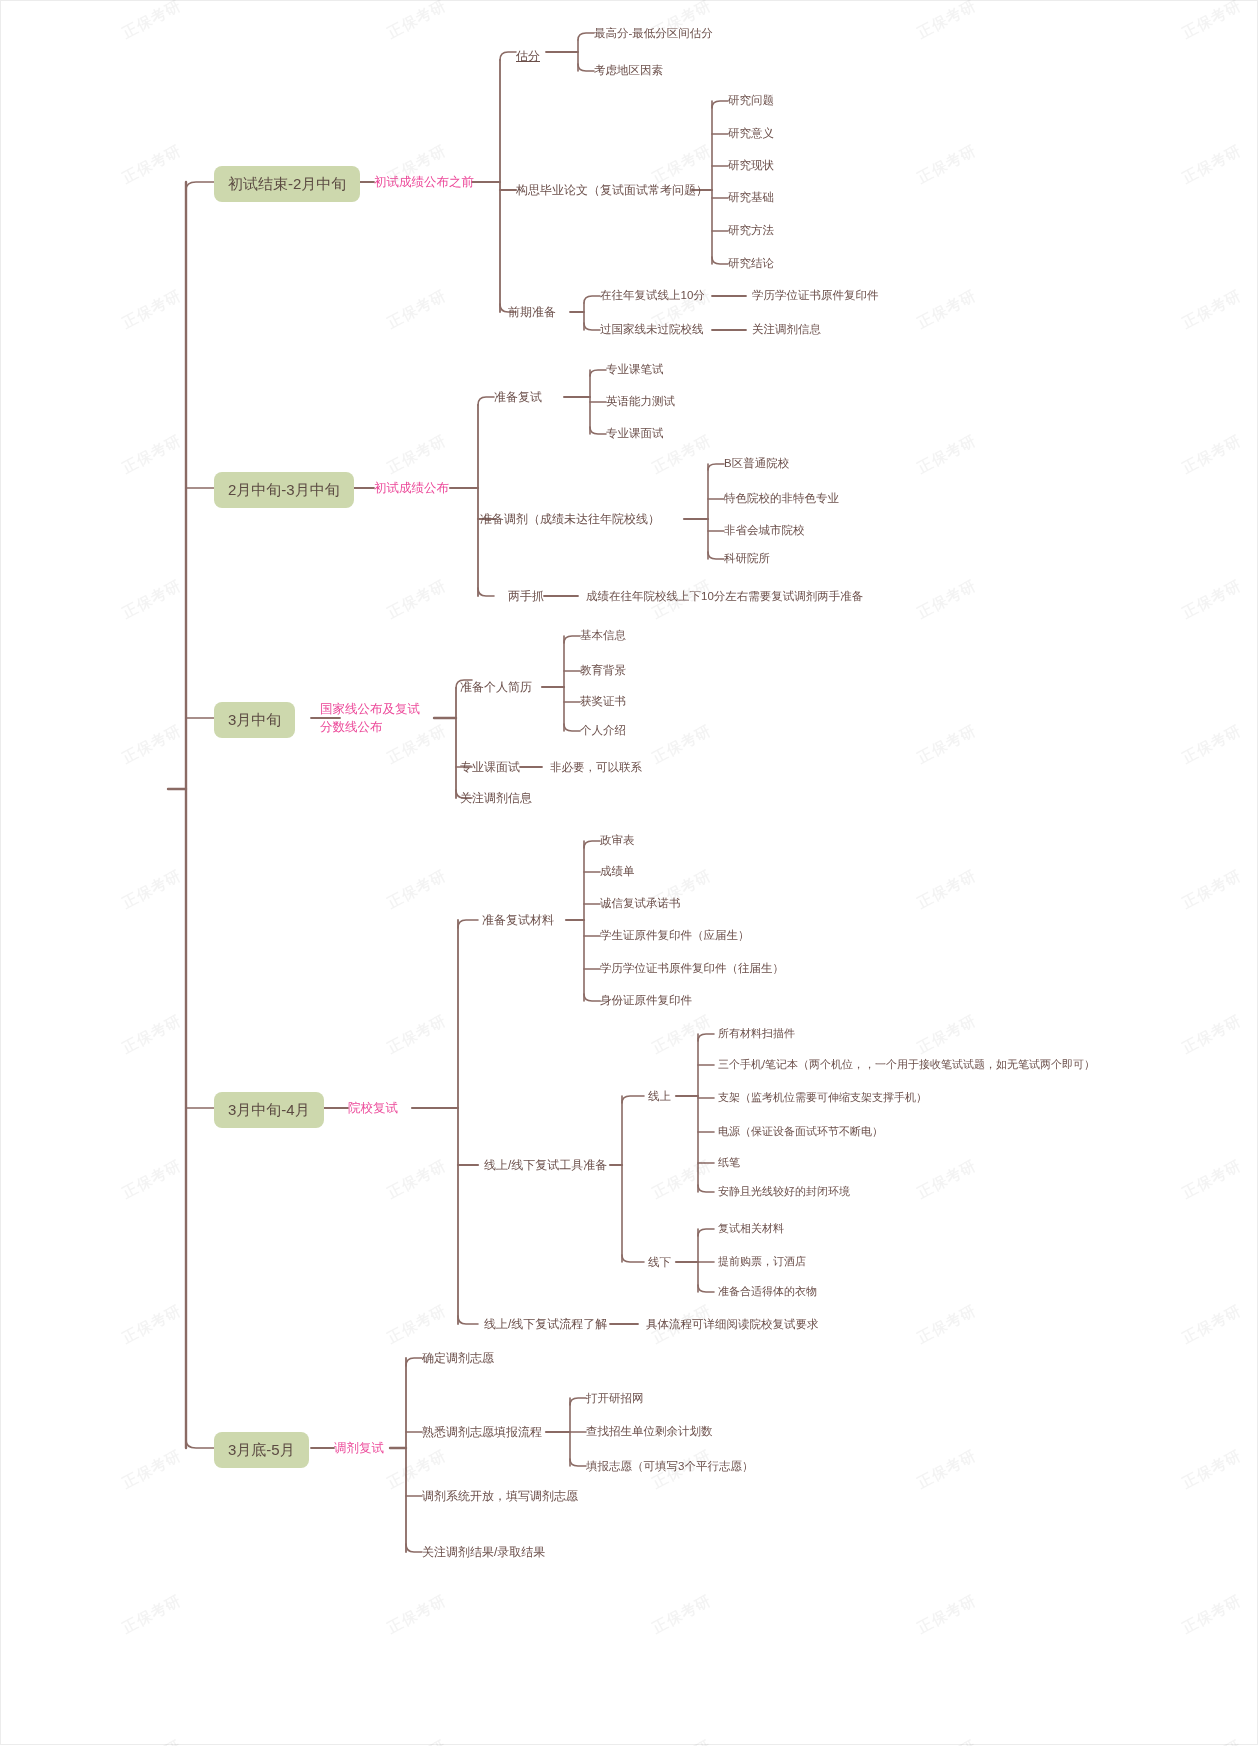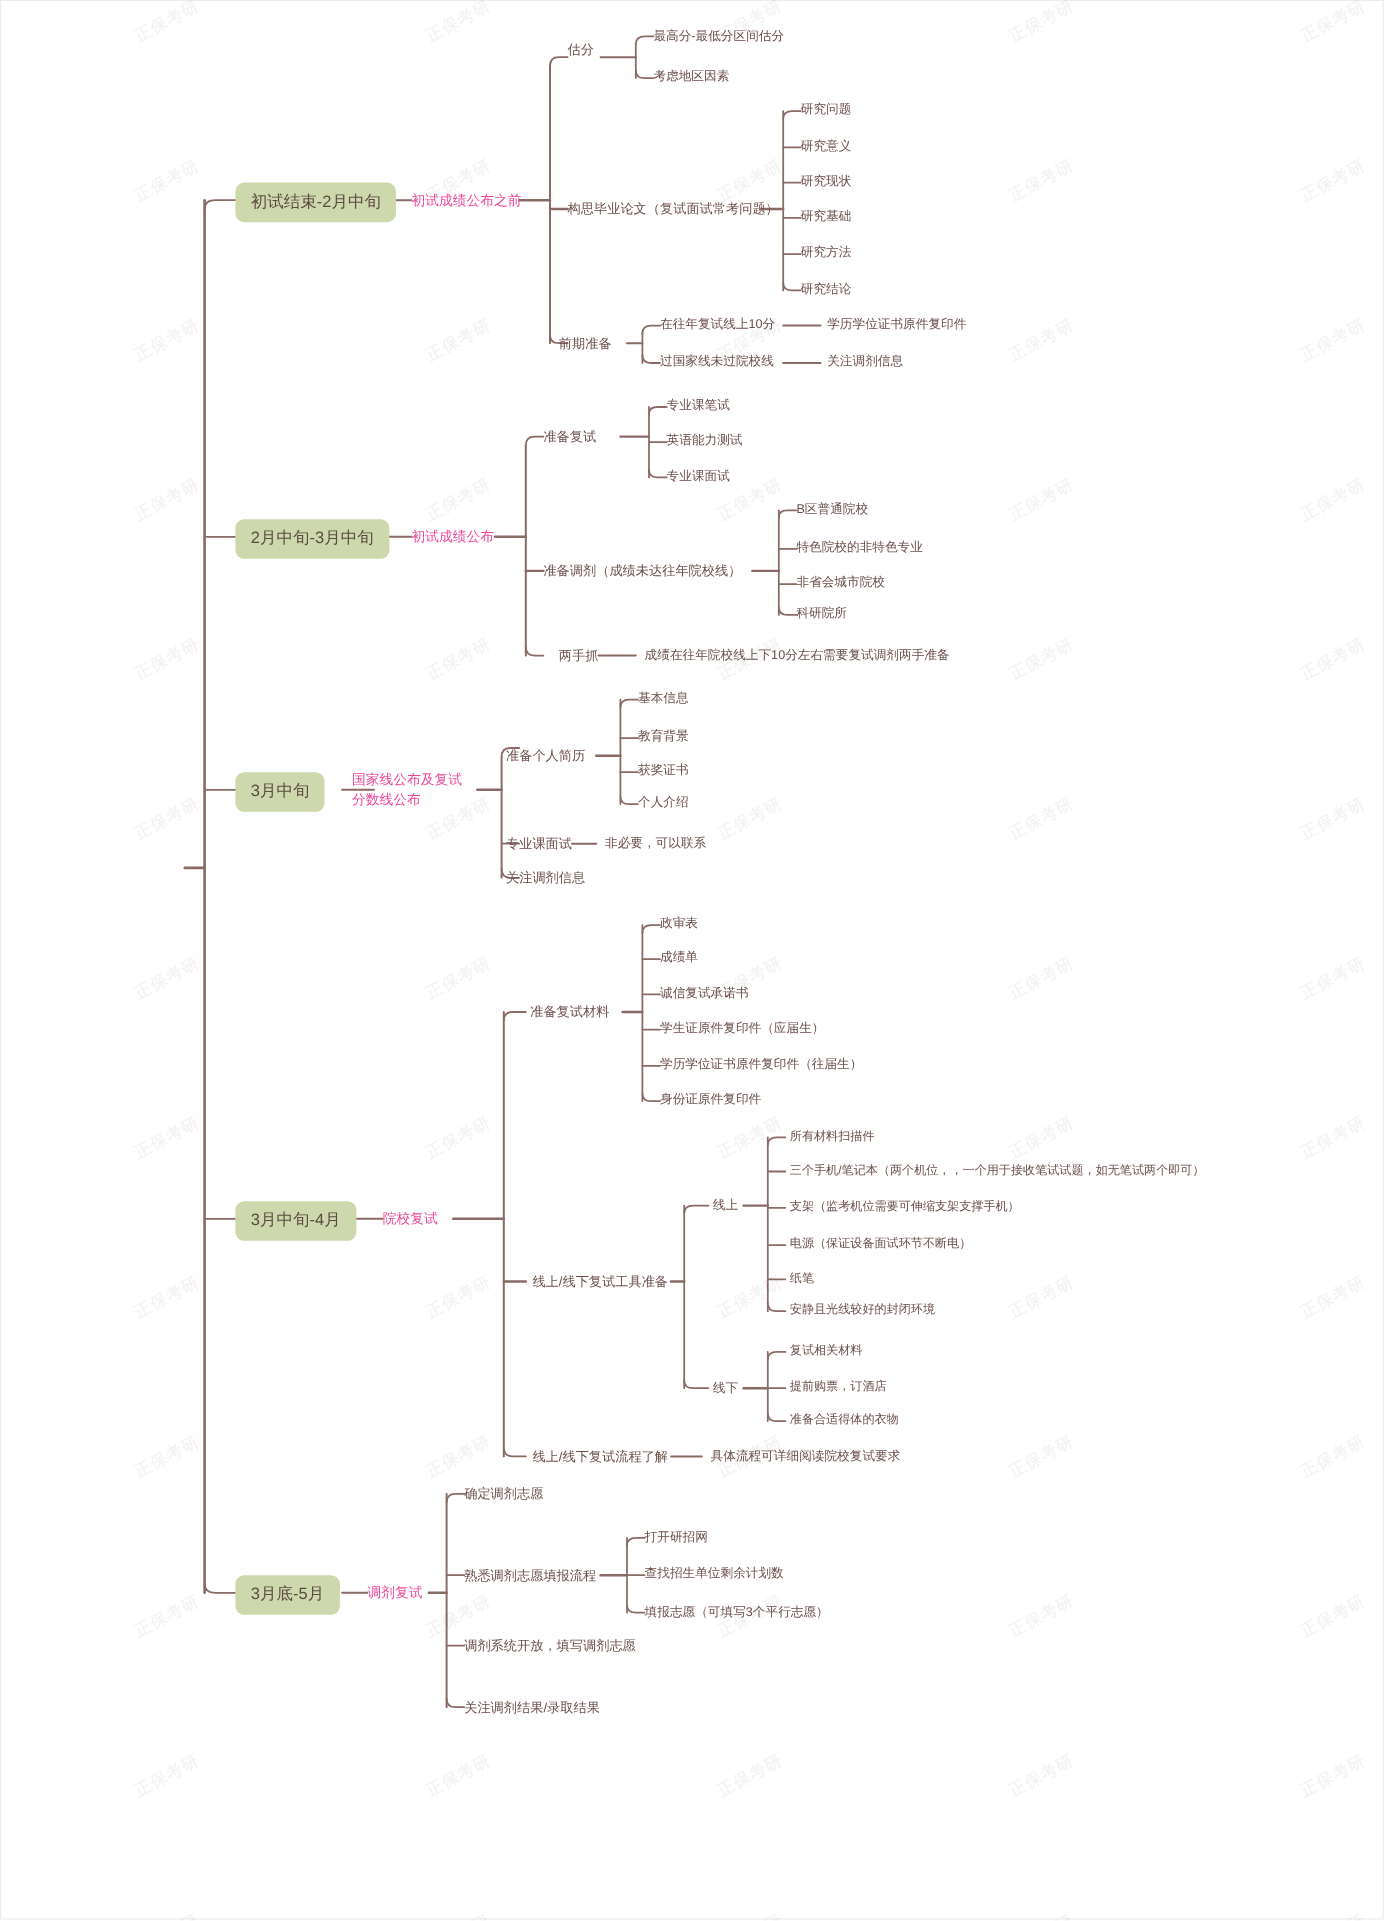--- a/index.html
+++ b/index.html
@@ -172,21 +172,21 @@
       <path d="M570 1432 L586 1432"></path>
       <path d="M570 1459 Q570 1466 578 1466 L586 1466"></path>
 
     </g>
   </svg>
 
 
   <div class="node stage-node" style="left:214px;top:166px;text-align:center;">初试结束-2月中旬</div>
   <div class="node lvl2" style="left:374px;top:174px;">初试成绩公布之前</div>
 
-  <div class="node lvl3" style="left:516px;top:37px;">估分</div>
+  <div class="node lvl3" style="left:516px;top:48px;text-decoration:underline;">估分</div>
   <div class="node lvl4" style="left:594px;top:26px;">最高分-最低分区间估分</div>
   <div class="node lvl4" style="left:594px;top:63px;">考虑地区因素</div>
 
   <div class="node lvl3" style="left:516px;top:182px;">构思毕业论文（复试面试常考问题）</div>
   <div class="node lvl4" style="left:728px;top:93px;">研究问题</div>
   <div class="node lvl4" style="left:728px;top:126px;">研究意义</div>
   <div class="node lvl4" style="left:728px;top:158px;">研究现状</div>
   <div class="node lvl4" style="left:728px;top:190px;">研究基础</div>
   <div class="node lvl4" style="left:728px;top:223px;">研究方法</div>
   <div class="node lvl4" style="left:728px;top:256px;">研究结论</div>
@@ -198,21 +198,21 @@
   <div class="node lvl4" style="left:752px;top:322px;">关注调剂信息</div>
 
   <div class="node stage-node" style="left:214px;top:472px;">2月中旬-3月中旬</div>
   <div class="node lvl2" style="left:374px;top:480px;">初试成绩公布</div>
 
   <div class="node lvl3" style="left:494px;top:389px;">准备复试</div>
   <div class="node lvl4" style="left:606px;top:362px;">专业课笔试</div>
   <div class="node lvl4" style="left:606px;top:394px;">英语能力测试</div>
   <div class="node lvl4" style="left:606px;top:426px;">专业课面试</div>
 
-  <div class="node lvl3" style="left:494px;top:511px;">准备调剂（成绩未达往年院校线）</div>
+  <div class="node lvl3" style="left:480px;top:511px;">准备调剂（成绩未达往年院校线）</div>
   <div class="node lvl4" style="left:724px;top:456px;">B区普通院校</div>
   <div class="node lvl4" style="left:724px;top:491px;">特色院校的非特色专业</div>
   <div class="node lvl4" style="left:724px;top:523px;">非省会城市院校</div>
   <div class="node lvl4" style="left:724px;top:551px;">科研院所</div>
 
   <div class="node lvl3" style="left:508px;top:588px;">两手抓</div>
   <div class="node lvl4" style="left:586px;top:589px;">成绩在往年院校线上下10分左右需要复试调剂两手准备</div>
 
   <div class="node stage-node" style="left:214px;top:702px;">3月中旬</div>
   <div class="node lvl2 two-line" style="left:320px;top:700px;">国家线公布及复试

